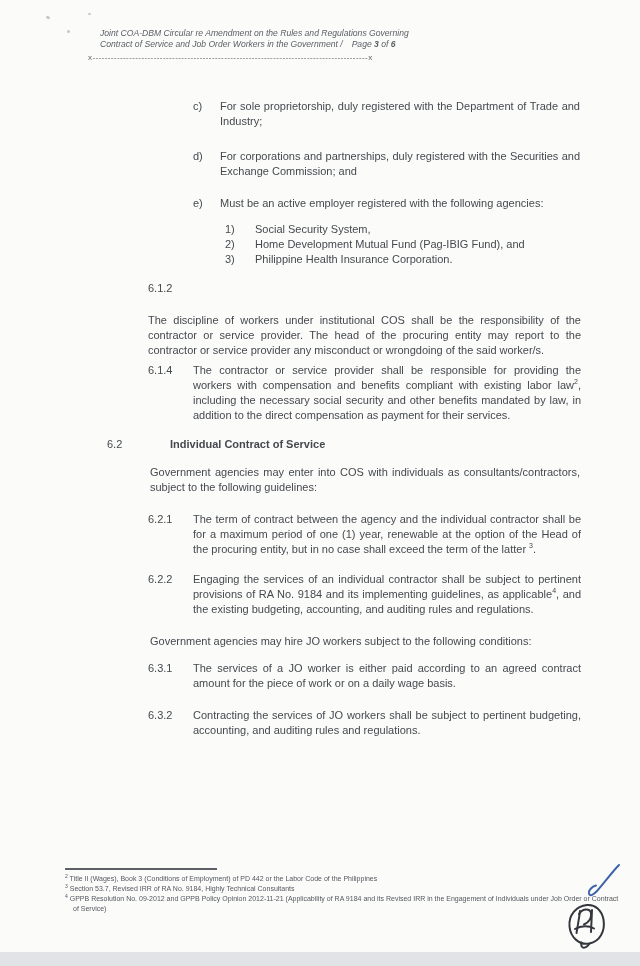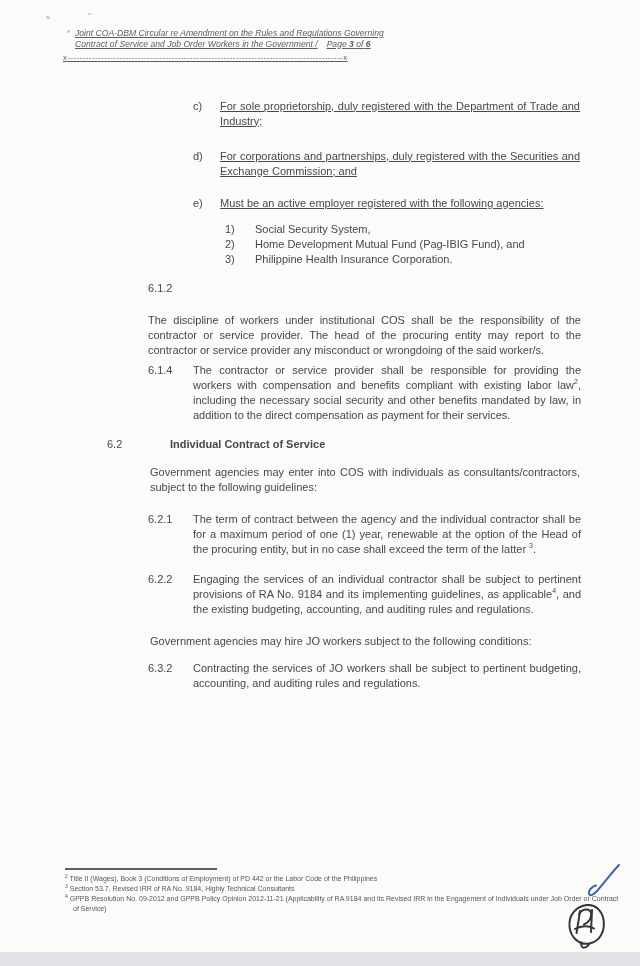--- a/index.html
+++ b/index.html
@@ -20,32 +20,32 @@
     font-family:"Liberation Sans", sans-serif;
     color:var(--ink);
   }
   
   .speck{position:absolute;background:#b0b3b8;border-radius:50%;opacity:.75;}
   .sp1{left:46px;top:16px;width:4px;height:3px;transform:rotate(25deg);}
   .sp2{left:67px;top:30px;width:3px;height:3px;}
   .sp3{left:88px;top:13px;width:3px;height:2px;}
 
   
-  .hdr{padding:28px 0 0 75px;font-style:italic;font-size:8.6px;line-height:10.5px;color:var(--header-ink);text-decoration:underline;}
+  .hdr{padding:28px 0 0 100px;font-style:italic;font-size:8.6px;line-height:10.5px;color:var(--header-ink);}
   .hdr-l2 .pg-label{margin-left:9px;}
   .hdr b{font-weight:bold;}
   .hdr-sep{margin-top:4px;margin-left:-12px;font-style:normal;font-size:8px;letter-spacing:.4px;color:var(--header-ink);white-space:nowrap;}
 
   
   .docbody{margin-top:35px;font-size:11px;line-height:15px;}
   .row{display:flex;}
   .jt{text-align:justify;}
   .row-letter{margin-left:193px;width:387px;}
   .row-letter .lbl{flex:0 0 27px;}
-  .row-letter .txt{flex:1;text-decoration:underline;}
+  .row-letter .txt{flex:1;}
   .row-agency{margin-left:225px;}
   .row-agency .lbl{flex:0 0 30px;}
   .row-sec2{margin-left:148px;width:433px;}
   .row-sec2 .lbl{flex:0 0 45px;}
   .row-sec2 .txt{flex:1;}
   .row-sec1{margin-left:107px;width:473px;}
   .row-sec1 .lbl{flex:0 0 43px;}
   .row-sec1 .ttl{font-weight:bold;padding-left:20px;}
   .row-para{margin-left:150px;width:430px;}
 
@@ -142,20 +142,24 @@
     </div>
 
     <div class="row row-sec2 mb17">
       <span class="lbl">6.2.2</span>
       <div class="txt jt"><span>Engaging the services of an individual contractor shall be subject to pertinent provisions of RA No. 9184 and its implementing guidelines, as applicable</span><sup class="fnref">4</sup><span>, and the existing budgeting, accounting, and auditing rules and regulations.</span></div>
     </div>
 
 
     <div class="row-para mb12">Government agencies may hire JO workers subject to the following conditions:</div>
 
+    <div class="row row-sec2 mb17">
+      <span class="lbl">6.3.1</span>
+      <div class="txt jt">The services of a JO worker is either paid according to an agreed contract amount for the piece of work or on a daily wage basis.</div>
+    </div>
 
     <div class="row row-sec2">
       <span class="lbl">6.3.2</span>
       <div class="txt jt">Contracting the services of JO workers shall be subject to pertinent budgeting, accounting, and auditing rules and regulations.</div>
     </div>
 
   </main>
 
   <footer class="footnotes">
     <div class="fn-rule"></div>

